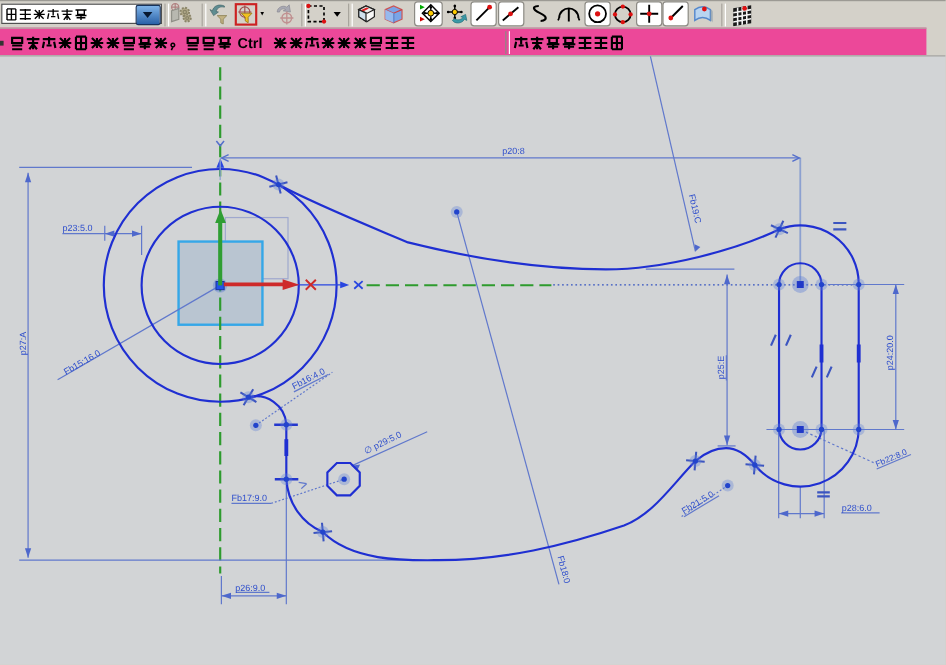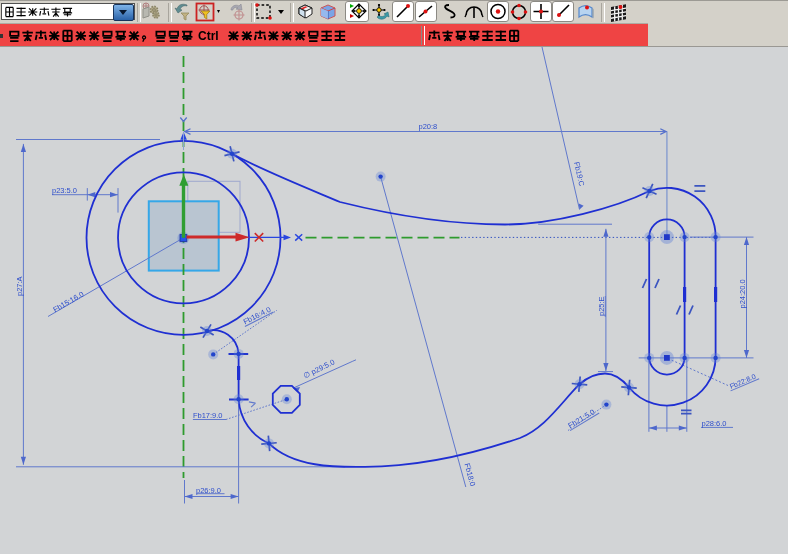--- a/index.html
+++ b/index.html
@@ -4,21 +4,21 @@
 <style>
   html,body{margin:0;padding:0;width:788px;height:554px;overflow:hidden;
     font-family:"Liberation Sans", sans-serif;background:#D4D1C9;}
   #toolbar{position:absolute;left:0;top:0;width:788px;height:23px;background:#D4D1C9;border-top:1px solid #9c9a94;box-sizing:border-box;}
   .sep{position:absolute;top:2px;width:2px;height:19px;border-left:1px solid #a8a59d;border-right:1px solid #ffffff;}
   .icon{position:absolute;top:1px;}
   .btn{position:absolute;top:0px;width:22px;height:21px;background:#ffffff;border:1px solid #8c8a84;border-radius:3px;box-sizing:border-box;}
   #combo{position:absolute;left:1px;top:2px;width:134px;height:17px;background:#fff;border:1px solid #515151;box-sizing:border-box;}
   #combo .drop{position:absolute;right:0px;top:0px;width:19px;height:15px;background:linear-gradient(#7eb3e8,#2a62a8);border:1px solid #17335c;border-radius:2px;}
   #combo .drop:after{content:"";position:absolute;left:5px;top:5px;border-left:4px solid transparent;border-right:4px solid transparent;border-top:5px solid #081830;}
-  #statusbar{position:absolute;left:0;top:23px;width:648px;height:23px;background:#ef4444;border-top:1px solid #aeaba3;box-sizing:border-box;}
+  #statusbar{position:absolute;left:0;top:23px;width:772px;height:23px;background:#ec4899;border-top:1px solid #aeaba3;box-sizing:border-box;}
   #statusbar .groove{position:absolute;left:421px;top:2px;width:2px;height:19px;border-left:1px solid #8c8a84;border-right:1px solid #fff;}
   #canvas{position:absolute;left:0;top:46px;}
 </style>
 </head>
 <body>
 <div id="toolbar">
   <div id="combo">
       <svg style="position:absolute;left:2px;top:1px" width="114" height="16">
         <g transform="translate(0.0,1.5) scale(0.917)">
           <path d="M2 1h8 M2 1v10 M10 1v10 M2 11h8 M2 6h8 M6 1v10" stroke="#000" stroke-width="1.25" fill="none"></path>

